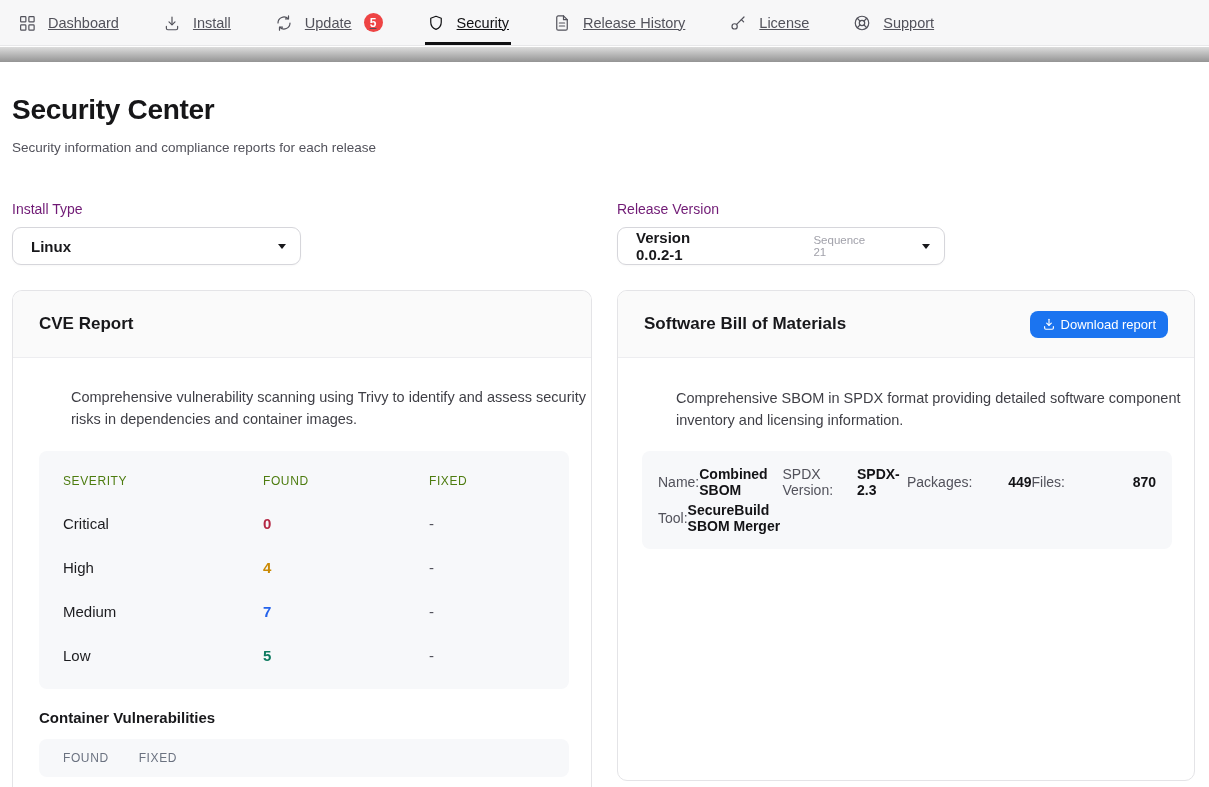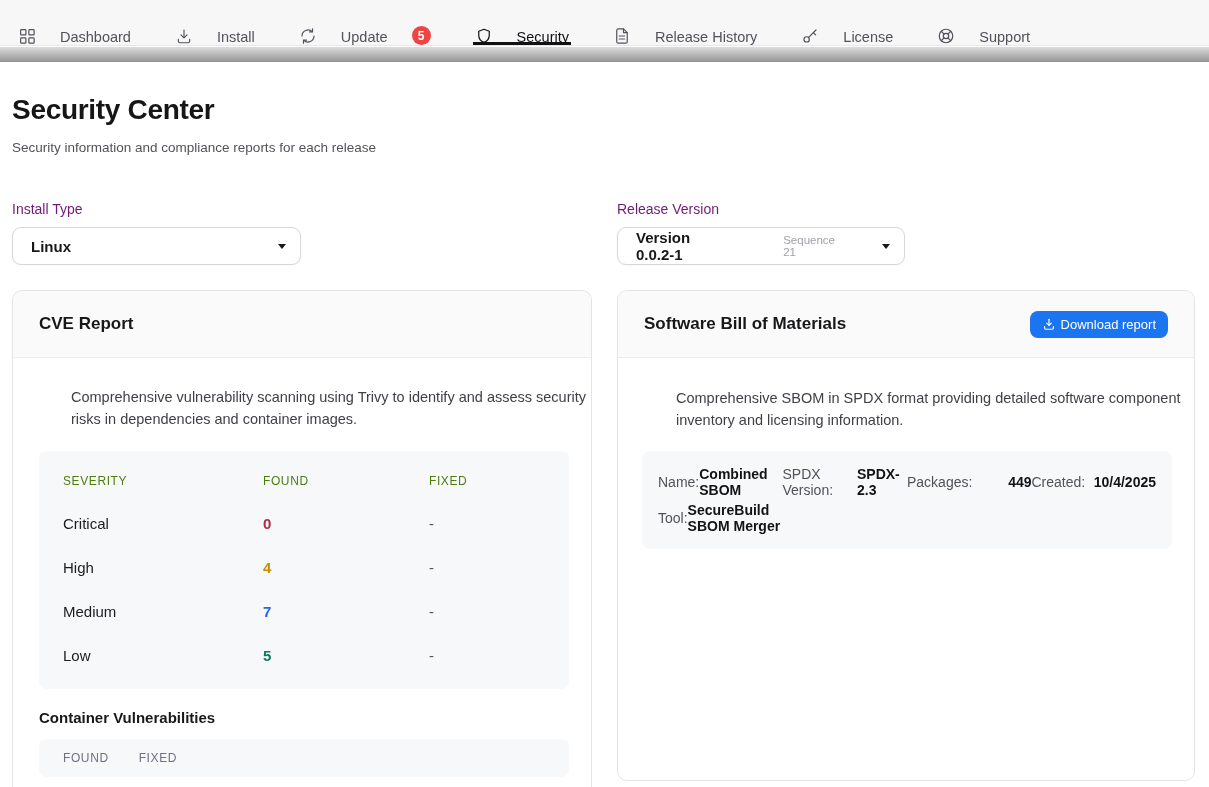--- a/index.html
+++ b/index.html
@@ -3,22 +3,22 @@
 <meta charset="utf-8">
 <style>
   * { margin:0; padding:0; box-sizing:border-box; }
   html,body { width:1209px; height:787px; overflow:hidden; background:#fff;
     font-family:"Liberation Sans", sans-serif; color:#18181b; }
 
   
   .navbar { position:absolute; top:0; left:0; width:1209px; height:46px;
     background:#f7f7f8; border-bottom:1px solid #e8e8ea;
     display:flex; align-items:stretch; gap:44px; padding-left:18px; }
-  .nav-item { position:relative; display:flex; align-items:flex-end; gap:24px;
-    color:#52525b; font-size:14.5px; cursor:pointer; white-space:nowrap; }
+  .nav-item { position:relative; display:flex; align-items:center; gap:12px;
+    color:#52525b; font-size:14.5px; cursor:pointer; white-space:nowrap;text-decoration:underline; }
   .nav-item svg { width:18px; height:18px; stroke:#52525b; fill:none;
     stroke-width:1.6; stroke-linecap:round; stroke-linejoin:round; }
   .nav-item.active { color:#111113; font-weight:500; }
   .nav-item.active svg { stroke:#111113; }
   .nav-item.active::after { content:""; position:absolute; left:-2px; right:-2px;
     bottom:0; height:3px; background:#111113; }
   .nav-badge { display:inline-flex; align-items:center; justify-content:center;
     min-width:19px; height:19px; border-radius:10px; background:#ee4444;
     color:#fff; font-size:12px; font-weight:600; padding:0 5px; }
 
@@ -166,21 +166,21 @@
 <p class="page-subtitle">Security information and compliance reports for each release</p>
 
 <div class="field-label" style="left:12px">Install Type</div>
 <div class="select" style="left:12px; width:289px">
   <span class="select-value">Linux</span>
   <span class="spacer"></span>
   <span class="caret"></span>
 </div>
 
 <div class="field-label" style="left:617px">Release Version</div>
-<div class="select" style="left:617px; width:288px">
+<div class="select" style="left:617px; width:328px">
   <span class="select-value">Version 0.0.2-1</span>
   <span class="spacer"></span>
   <span class="select-meta">Sequence 21</span>
   <span class="caret"></span>
 </div>
 
 <section class="card card-cve">
   <div class="card-header">
     <span class="card-title">CVE Report</span>
   </div>
@@ -242,21 +242,21 @@
     </div>
     <div class="sbom-cell">
       <span class="sbom-label">SPDX Version:</span>
       <span class="sbom-value">SPDX-2.3</span>
     </div>
     <div class="sbom-cell">
       <span class="sbom-label">Packages:</span>
       <span class="sbom-value">449</span>
     </div>
     <div class="sbom-cell">
-      <span class="sbom-label">Created:</span>
-      <span class="sbom-value">10/4/2025</span>
+      <span class="sbom-label">Files:</span>
+      <span class="sbom-value">870</span>
     </div>
     <div class="sbom-cell">
       <span class="sbom-label">Tool:</span>
       <span class="sbom-value">SecureBuild SBOM Merger</span>
     </div>
   </div>
 </section>
 
 </body></html>

